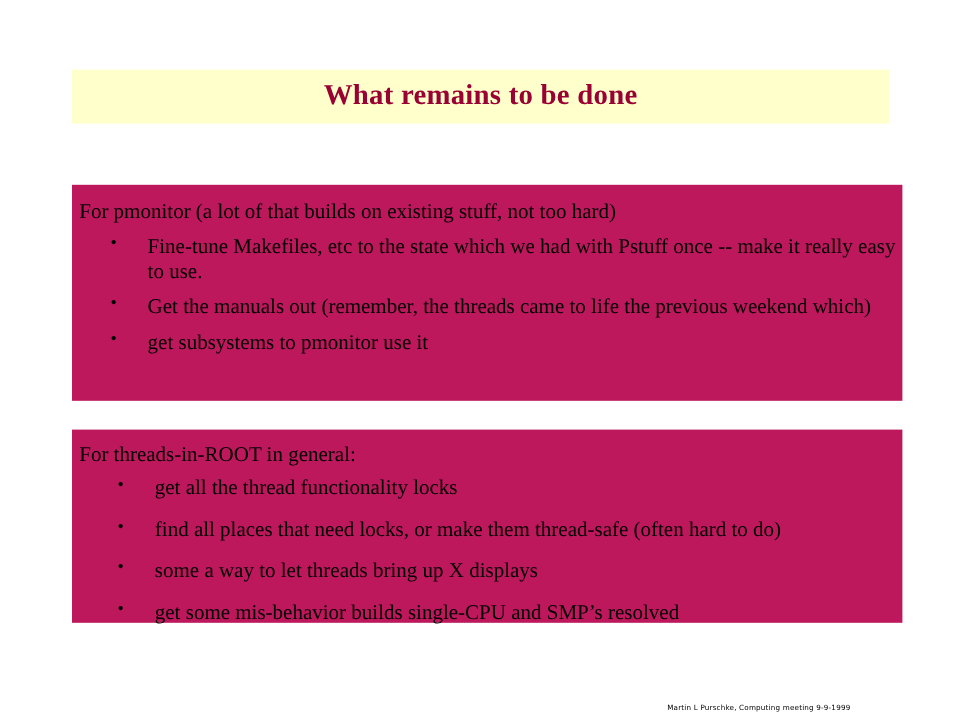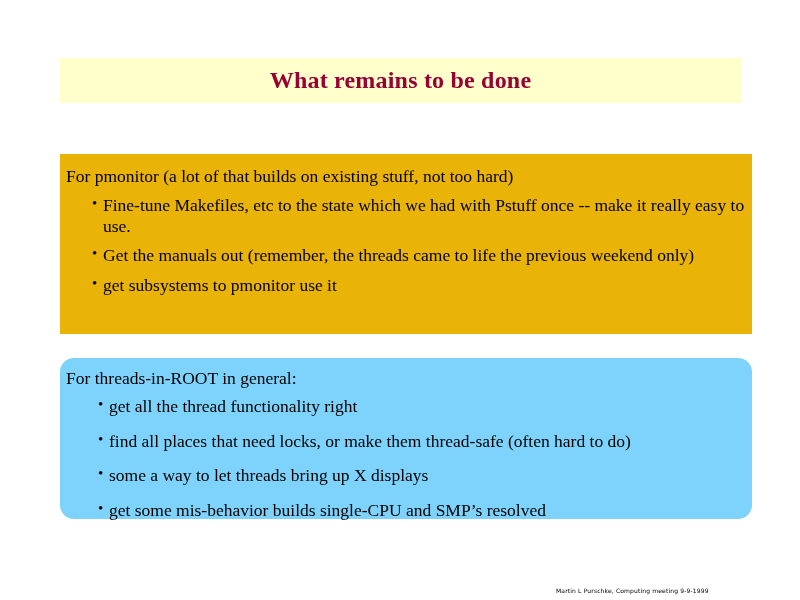--- a/index.html
+++ b/index.html
@@ -50,27 +50,26 @@
   .content-box {
     position: absolute;
     left: 60px;
     width: 692px;
     box-sizing: border-box;
     padding: 0;
   }
   .box-pink {
     top: 138px;
     height: 180px;
-    background: #eab308;
+    background: #be185d;
   }
   .box-green {
     top: 342px;
     height: 161px;
-    background: #7dd3fc;
-    border-radius: 14px;
+    background: #be185d;
   }
 
   .head-line {
     font-size: 17.5px;
     color: #000000;
     line-height: 1.16;
     padding: 0;
     margin: 0;
     white-space: nowrap;
   }
@@ -95,20 +94,21 @@
   }
   ul.bullets li .bullet-glyph {
     position: absolute;
     left: 0;
     top: 0;
     font-size: 15px;
     line-height: 1.17;
   }
   ul.bullets li .bullet-text {
     display: block;
+    margin-left: 20px;
   }
 
   
   .box-pink ul.bullets {
     margin-top: 9px;
     padding-left: 32px;
   }
   .box-pink ul.bullets li {
     padding-left: 11px;
     margin-bottom: 9px;
@@ -149,35 +149,35 @@
 
   <div class="content-box box-pink">
     <div class="head-line">For pmonitor (a lot of that builds on existing stuff, not too hard)</div>
     <ul class="bullets">
       <li>
         <span class="bullet-glyph">•</span>
         <span class="bullet-text">Fine-tune Makefiles, etc to the state which we had with Pstuff once -- make it really easy to use.</span>
       </li>
       <li>
         <span class="bullet-glyph">•</span>
-        <span class="bullet-text">Get the manuals out (remember, the threads came to life the previous weekend only)</span>
+        <span class="bullet-text">Get the manuals out (remember, the threads came to life the previous weekend which)</span>
       </li>
       <li>
         <span class="bullet-glyph">•</span>
         <span class="bullet-text">get subsystems to pmonitor use it</span>
       </li>
     </ul>
   </div>
 
   <div class="content-box box-green">
     <div class="head-line">For threads-in-ROOT in general:</div>
     <ul class="bullets">
       <li>
         <span class="bullet-glyph">•</span>
-        <span class="bullet-text">get all the thread functionality right</span>
+        <span class="bullet-text">get all the thread functionality locks</span>
       </li>
       <li>
         <span class="bullet-glyph">•</span>
         <span class="bullet-text">find all places that need locks, or make them thread-safe (often hard to do)</span>
       </li>
       <li>
         <span class="bullet-glyph">•</span>
         <span class="bullet-text">some a way to let threads bring up X displays</span>
       </li>
       <li>

